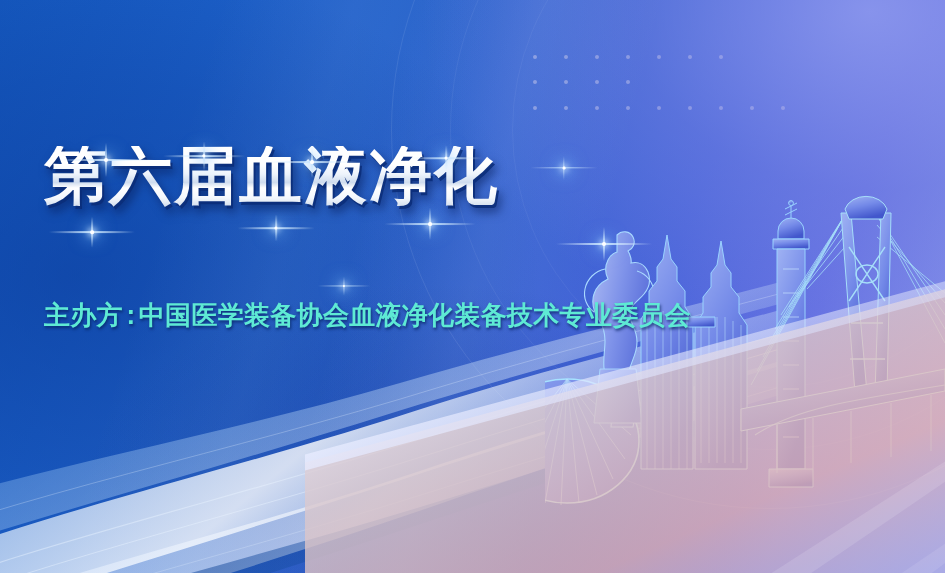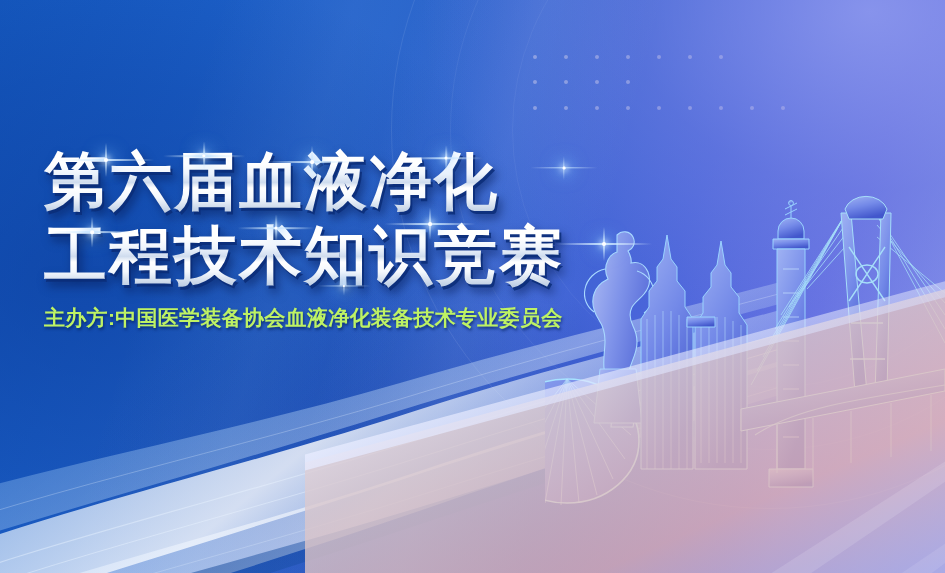--- a/index.html
+++ b/index.html
@@ -2,21 +2,21 @@
 <html><head>
 <meta charset="utf-8">
 <title>Banner</title>
 <style>
   html,body{margin:0;padding:0;background:#0b2a66;}
   *{box-sizing:border-box;}
   #banner{
     position:relative;
     width:945px;height:573px;
     overflow:hidden;
-    font-family:Liberation Sans, sans-serif;
+    font-family:Liberation Mono, monospace;
     background:#1e63c8;
   }
 
   
   .layer{position:absolute;inset:0;pointer-events:none;}
 
   
   .bg-base{
     background:
       linear-gradient(112deg,
@@ -146,24 +146,24 @@
     background:linear-gradient(180deg,
       rgba(255,255,255,0) 0%,
       rgba(225,242,255,.85) 46%,
       rgba(255,255,255,1) 50%,
       rgba(225,242,255,.85) 54%,
       rgba(255,255,255,0) 100%);
   }
 
   .sub-block{position:absolute;left:44px;top:303px;}
   .sline{
-    font-size:21px;
+    font-size:26px;
     line-height:29px;
     font-weight:bold;
-    color:#bef264;
+    color:#5eead4;
     white-space:nowrap;
     letter-spacing:.3px;
     text-shadow:1px 2px 3px rgba(6,32,92,.75);
   }
 </style>
 </head>
 <body>
 
 <div id="banner">
 
@@ -370,21 +370,20 @@
         <path d="M280,420 L700,150 L700,168 L330,420 Z" fill="#ffffff" opacity=".18"></path>
         <path d="M420,420 L700,230 L700,244 L470,420 Z" fill="#ffffff" opacity=".14"></path>
         <path d="M520,420 L700,296 L700,306 L560,420 Z" fill="url(#bm3)"></path>
         <path d="M560,420 L700,322 L700,330 L596,420 Z" fill="#ffffff" opacity=".22"></path>
       </g>
     </svg>
   </div>
 
   <div class="title-block">
     <div class="tline">第六届血液净化</div>
-    <div class="tline tline2">工程技术知识竞赛</div>
 
     <div class="glints" id="glints">
         <div class="glint" style="left: 62px; top: 14px;">
           <b style="width: 96px; height: 2px;"></b>
           <u style="width: 2px; height: 34px;"></u>
           <i style="width: 4px; height: 4px;"></i>
         </div>
         <div class="glint" style="left: 160px; top: 10px;">
           <b style="width: 81.6px; height: 1.7px;"></b>
           <u style="width: 1.7px; height: 28.9px;"></u>

